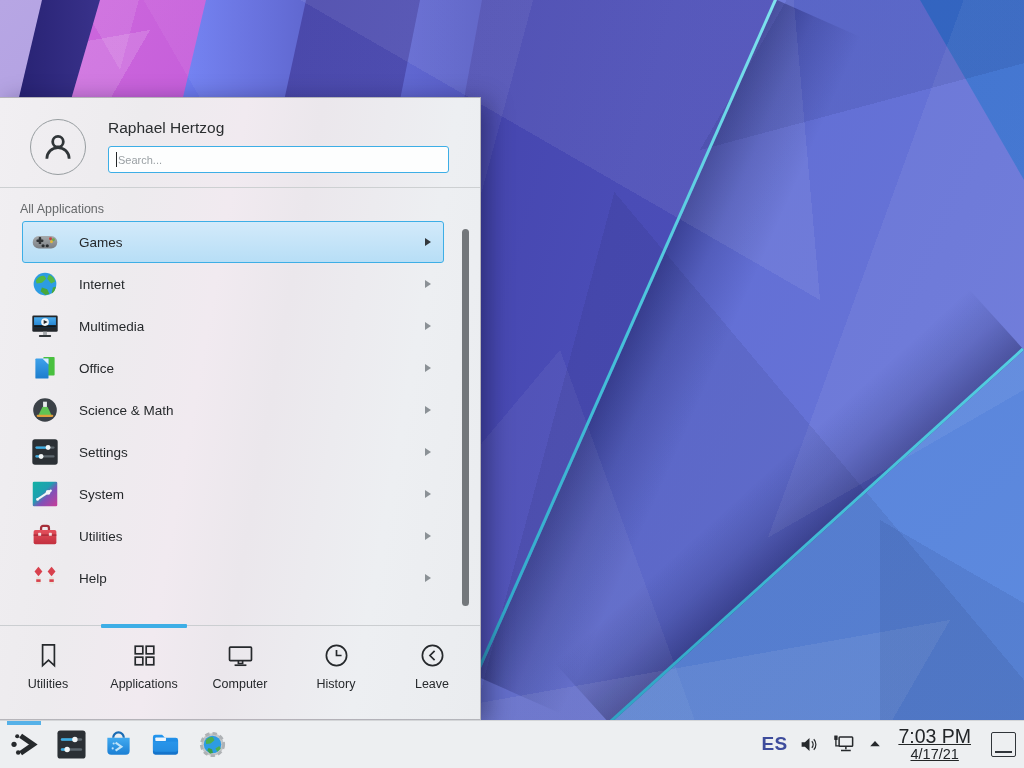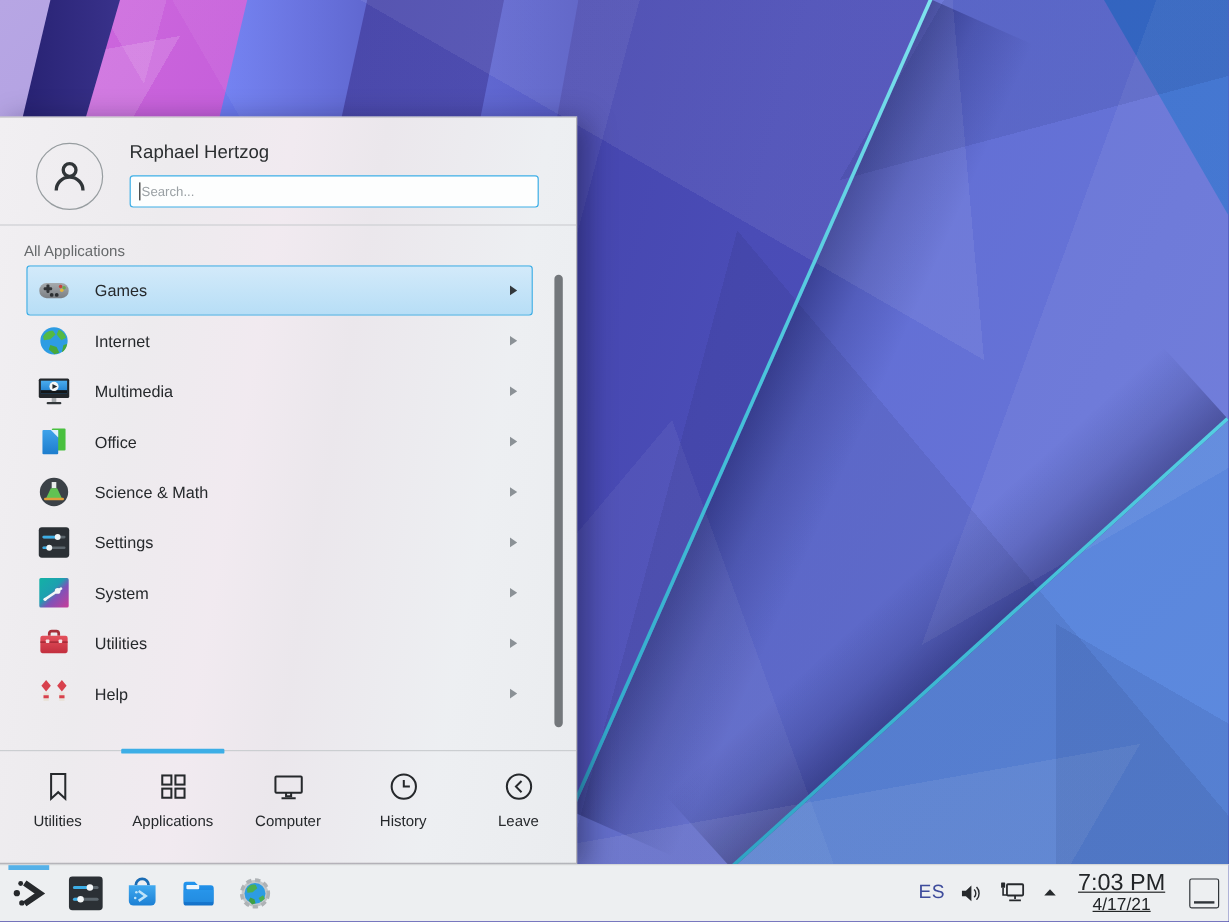--- a/index.html
+++ b/index.html
@@ -89,21 +89,21 @@
   .taskbar{position:absolute;left:0;bottom:0;width:1024px;height:48px;box-sizing:border-box;
     background:#edeff1;border-top:1px solid #d4d6d8;display:flex;align-items:center;
     padding:0 8px 0 7px;}
   .apps{display:flex;align-items:center;gap:13px;height:100%;}
   .task-btn{position:relative;width:34px;height:100%;display:flex;align-items:center;
     justify-content:center;background:none;border:none;padding:0;cursor:default;}
   .task-btn svg{width:31px;height:31px;}
   .task-btn.active::before{content:"";position:absolute;top:0;left:0;right:0;height:3.5px;
     background:#55b1e8;}
   .tray{margin-left:auto;display:flex;align-items:center;gap:12px;}
-  .kb-layout{font-weight:normal;font-size:16px;color:#3e4c9c;letter-spacing:.3px;}
+  .kb-layout{font-weight:bold;font-size:19px;color:#3e4c9c;letter-spacing:.3px;}
   .tray-btn{background:none;border:none;padding:0;display:flex;align-items:center;cursor:default;}
   .tray-btn svg{width:21px;height:21px;}
   .tray-btn svg[data-name="network-icon"]{width:24px;height:24px;}
   .tray-btn svg[data-name="caret-up-icon"]{width:14px;height:14px;}
   .clock{text-align:center;line-height:1.06;margin-left:4px;cursor:default;text-decoration:underline;}
   .clock .time{font-size:19.5px;color:#222528;}
   .clock .date{font-size:14.5px;color:#222528;}
   .show-desktop{width:25px;height:25px;box-sizing:border-box;border:1.5px solid #30353a;
     border-radius:2px;position:relative;margin-left:8px;background:none;}
   .show-desktop::after{content:"";position:absolute;left:3px;right:3px;bottom:3px;height:1.5px;

